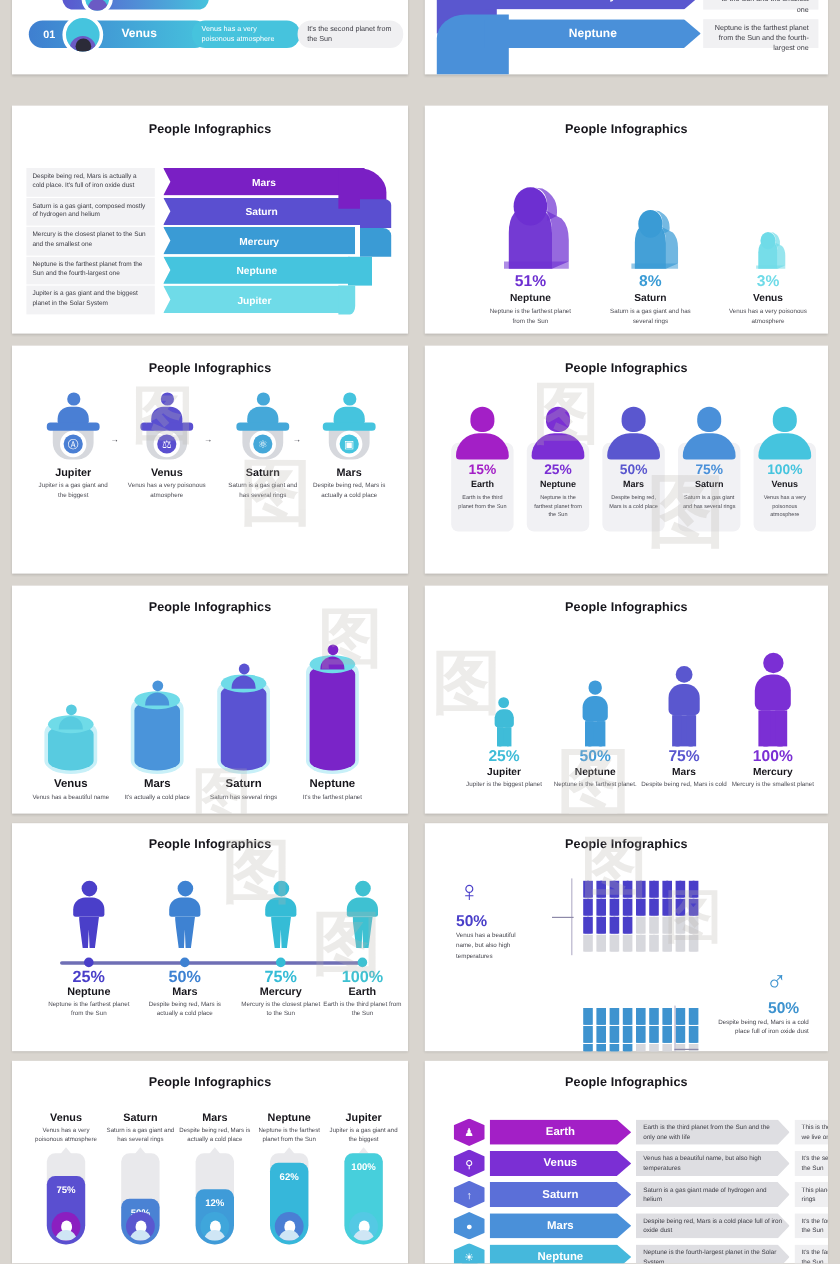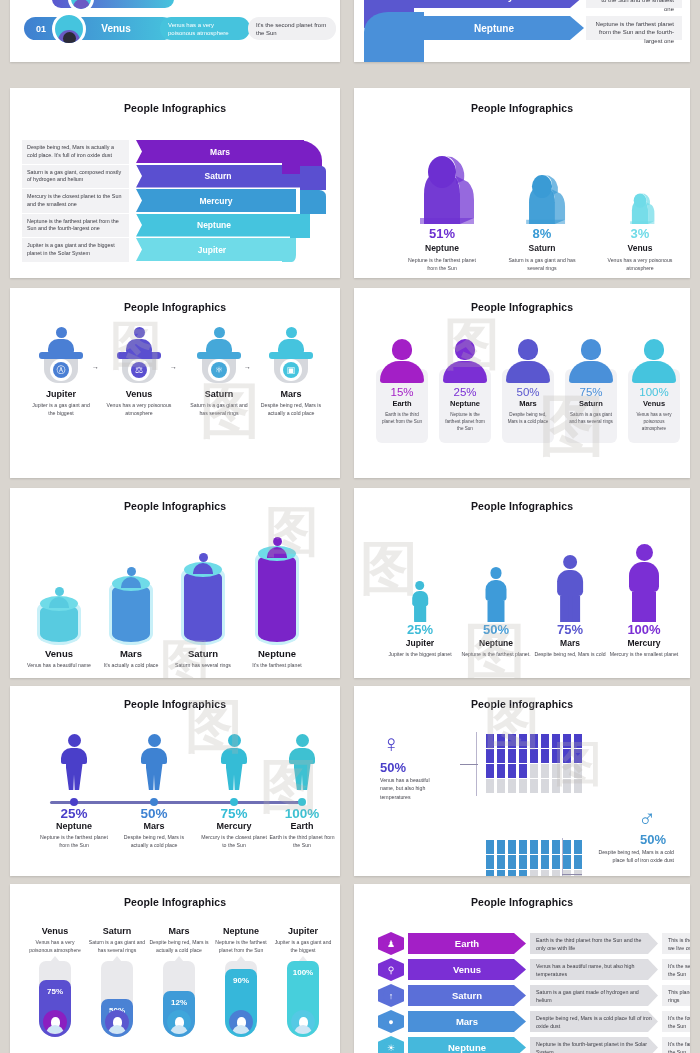--- a/index.html
+++ b/index.html
@@ -127,21 +127,21 @@
 
   
   .bc { position: absolute; width: 52px; text-align: center; }
   .bc-card {
     position: absolute; top: 30px; left: 0; width: 52px; height: 74px;
     background: #f1f1f4; border-radius: 6px;
   }
   .bust { position: relative; width: 44px; height: 44px; margin: 0 auto; z-index: 2;}
   .bust-h { position: absolute; top: 0; left: 12px; width: 20px; height: 21px; border-radius: 10px 10px 9px 9px;}
   .bust-b { position: absolute; bottom: 0; left: 0; width: 44px; height: 22px; border-radius: 19px 19px 3px 3px;}
-  .bc-pct { position: relative; z-index: 3; font-size: 11.5px; font-weight: normal; margin-top: 3px;}
+  .bc-pct { position: relative; z-index: 3; font-size: 11.5px; font-weight: bold; margin-top: 3px;}
   .bc-nm { position: relative; z-index: 3; font-size: 7.5px; font-weight: bold; color: #17161c; margin-top:1px;}
   .bc-ds { position: relative; z-index: 3; font-size: 4.6px; color: #4b4b53; margin-top: 3px; line-height: 1.55; padding: 0 3px;}
 
   
   .cyl-col { position: absolute; text-align: center; width: 70px; }
   .cyl-nm { font-size: 9.5px; font-weight: bold; color: #16151b; }
   .cyl-ds { font-size: 5.2px; color: #4a4a52; margin-top: 3px; line-height: 1.5; }
   .cyl { position: relative; margin: 0 auto; width: 38px; }
   .cyl-body { position: absolute; bottom: 0; width: 38px; border-radius: 19px/8px; }
   .cyl-lid { position: absolute; width: 38px; height: 15px; border-radius: 50%; }
@@ -1010,21 +1010,21 @@
           <s style="background:#cfe6f5;"></s>
           <u></u>
         </div>
       </div>
     </div>
           <div class="th-col" style="left:200px; top:30px;">
       <div class="th-nm">Neptune</div>
       <div class="th-ds">Neptune is the farthest planet from the Sun</div>
       <div class="th-tube">
         <div class="th-fill" style="height:68px; background:#36b7da;">
-          <span>90%</span>
+          <span>62%</span>
         </div>
         <div class="th-av" style="background:#4a7fd4;">
           <s style="background:#cfe6f5;"></s>
           <u></u>
         </div>
       </div>
     </div>
           <div class="th-col" style="left:262px; top:30px;">
       <div class="th-nm">Jupiter</div>
       <div class="th-ds">Jupiter is a gas giant and the biggest</div>

